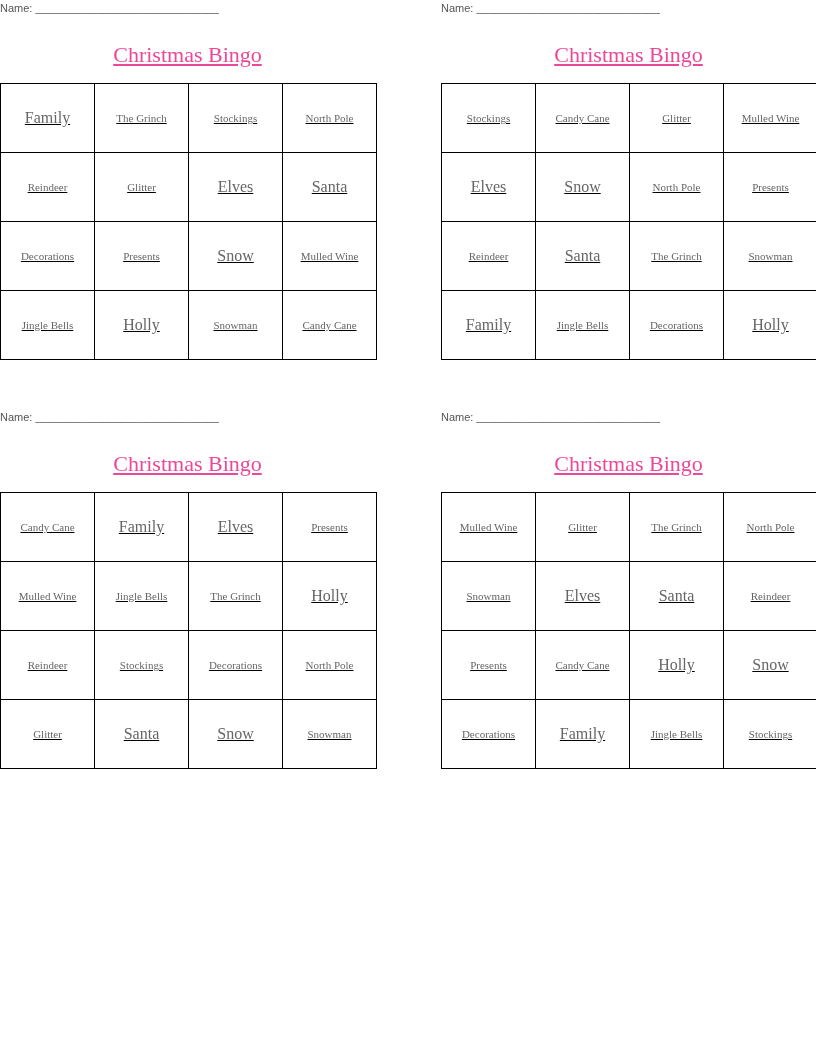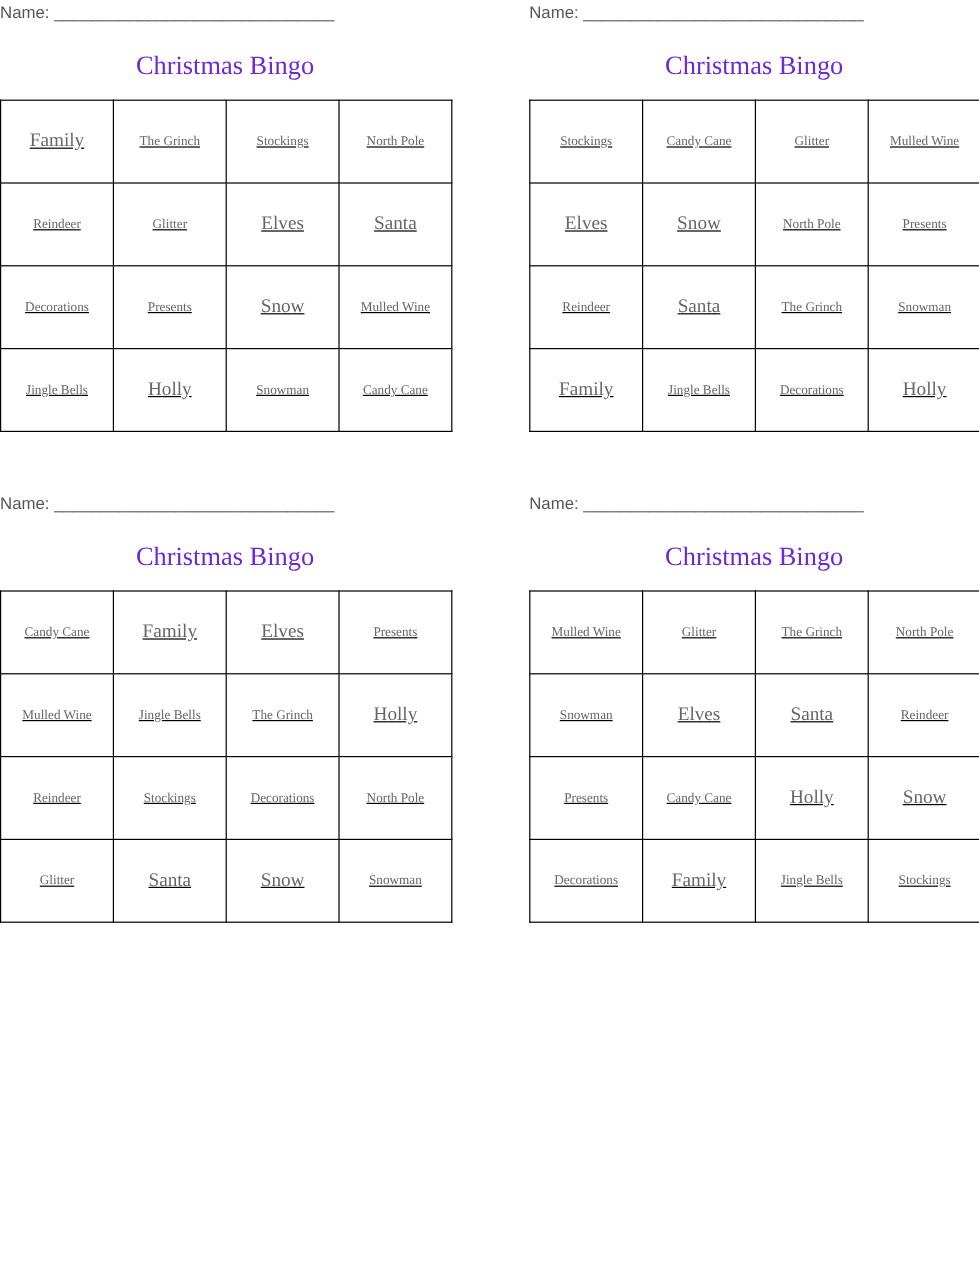--- a/index.html
+++ b/index.html
@@ -15,34 +15,35 @@
     }
     .card {
       position: absolute;
       width: 375px;
     }
     .name-line {
       position: absolute;
       left: 0;
       top: 2px;
       font-family: "Liberation Sans", sans-serif;
-      font-size: 14px;
+      font-size: 11px;
       color: #555555;
       white-space: nowrap;
     }
     .title {
       position: absolute;
       left: 0;
       width: 375px;
       top: 41px;
       text-align: center;
       font-family: "Liberation Serif", serif;
       font-size: 22px;
-      color: #6d28d9;
+      color: #ec4899;
       line-height: 28px;
+      text-decoration: underline;
     }
     .grid {
       position: absolute;
       left: 0;
       top: 83px;
       border-collapse: collapse;
       table-layout: fixed;
       width: 375px;
       text-decoration: underline;
     }

